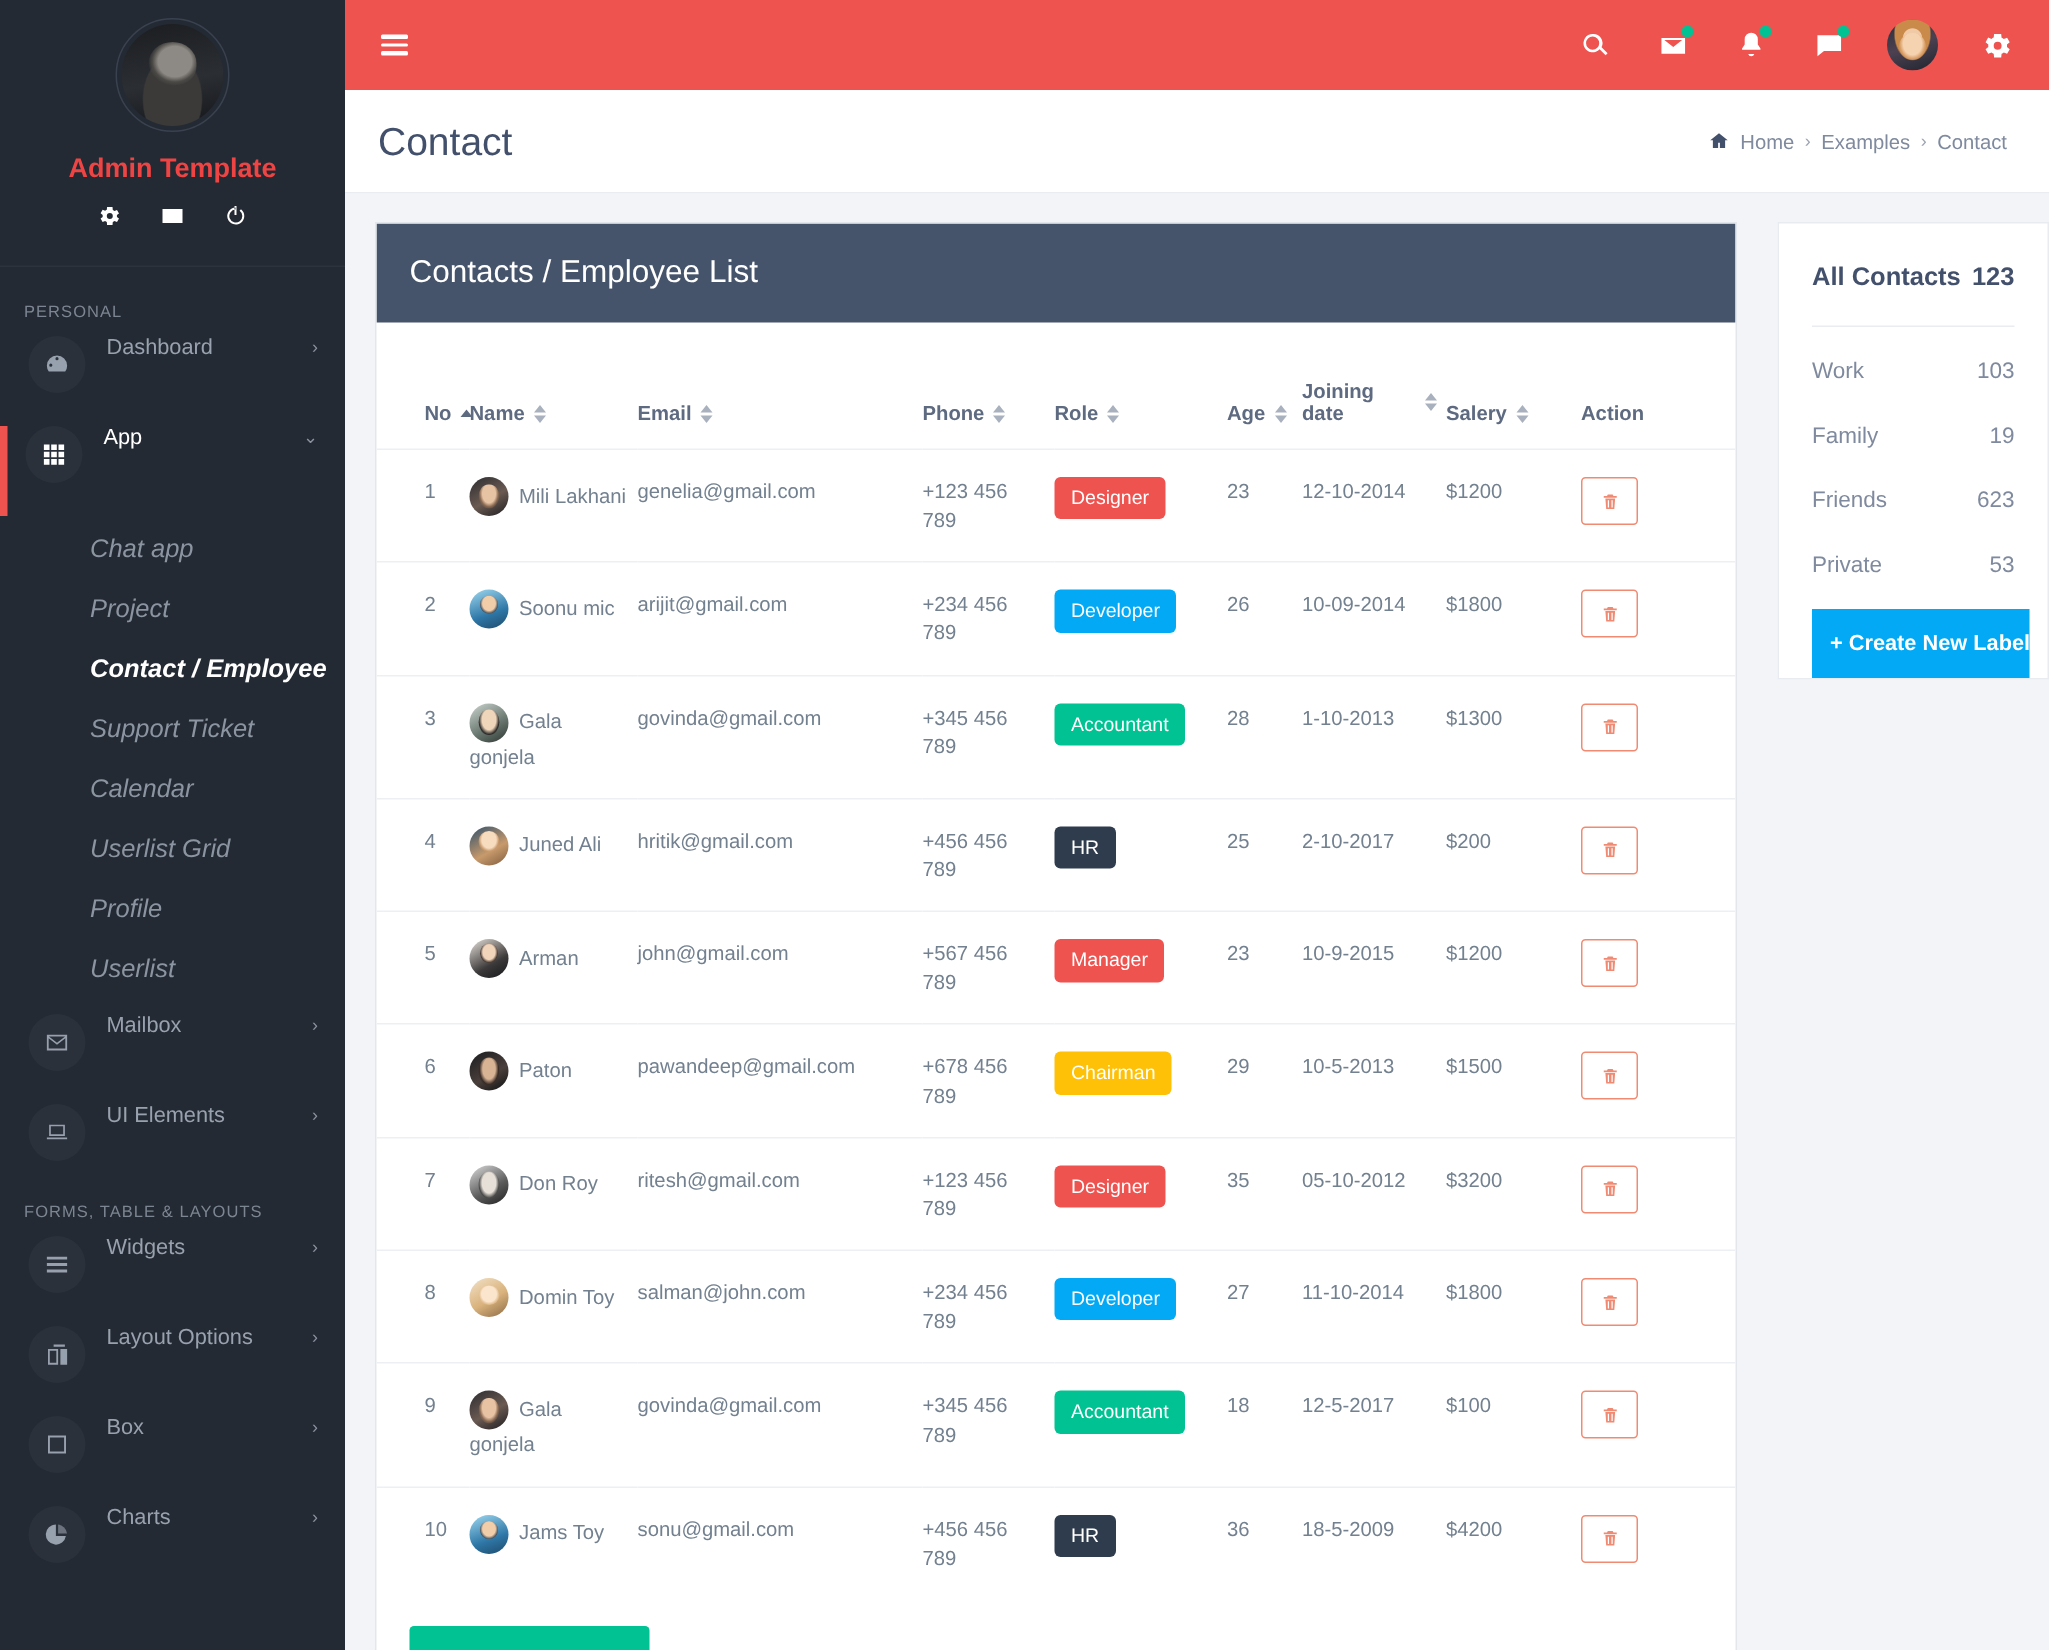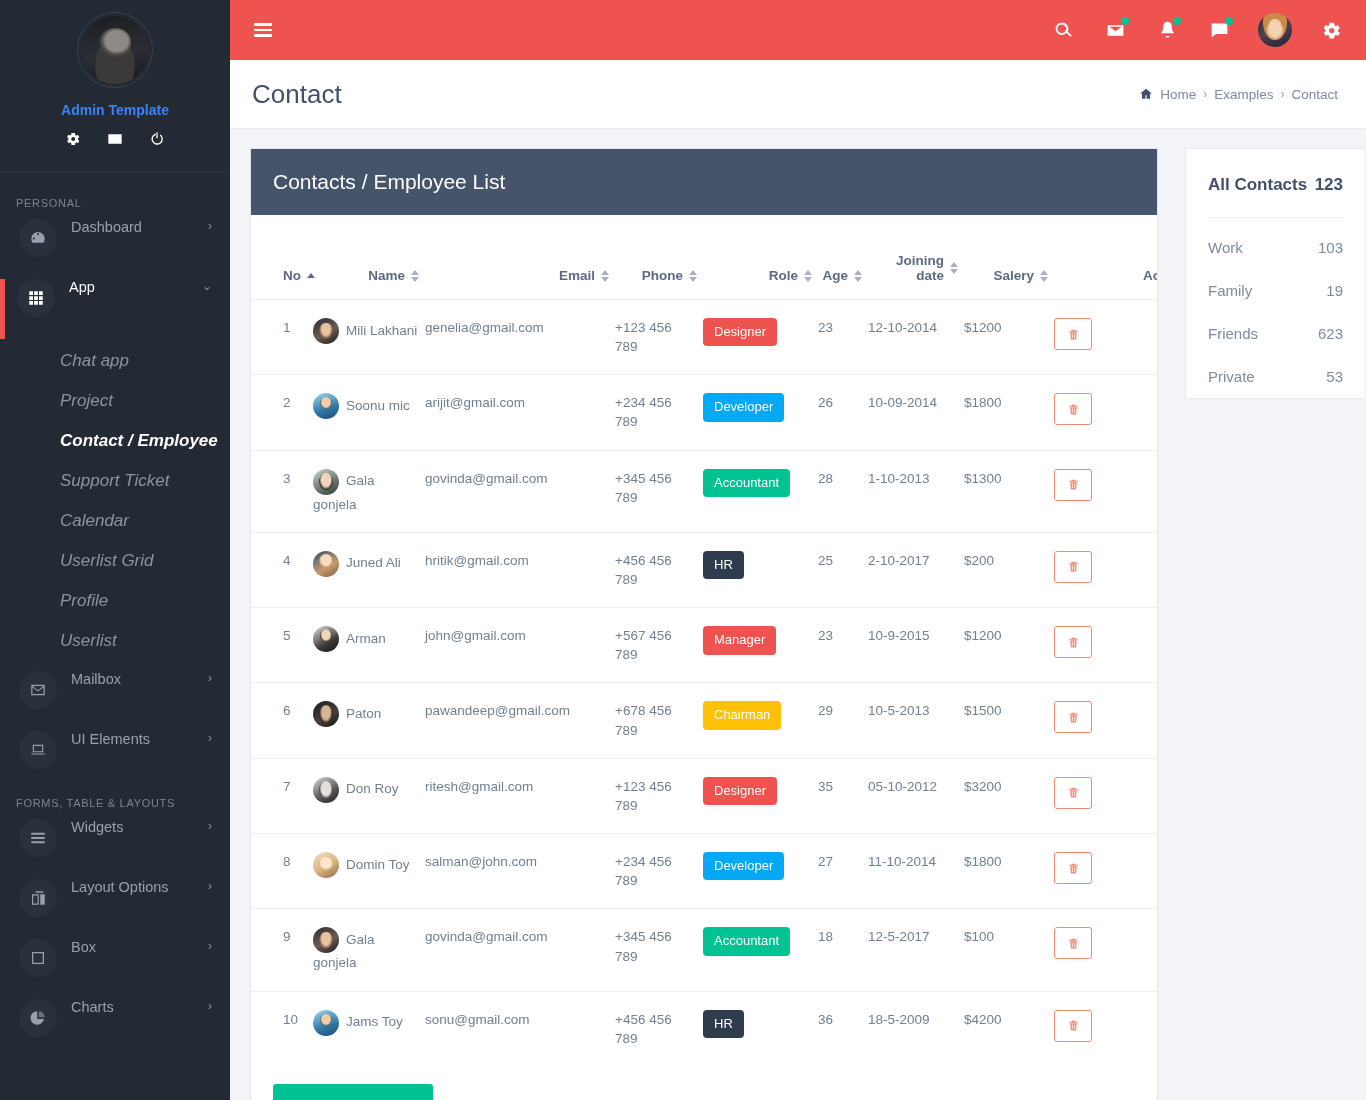--- a/index.html
+++ b/index.html
@@ -43,21 +43,21 @@
       radial-gradient(ellipse at 50% 74%, #3b3a38 0 40%, transparent 42%),
       linear-gradient(170deg, #1b1d20 0%, #2b2e33 55%, #14161a 100%);
       overflow:hidden; position: relative;
   }
   .avatar-img::after {
     content:""; position:absolute; left:26%; top:18%; width:48%; height:42%;
     background: radial-gradient(ellipse at 55% 45%, #8d8984 0 45%, #4c4a47 60%, transparent 72%);
     border-radius: 50% 50% 45% 45%;
   }
   .profile-name {
-    margin-top: 14px; font-size: 14px; font-weight: bold; color: #3b82f6;
+    margin-top: 14px; font-size: 18px; font-weight: bold; color: #ef4444;
   }
   .profile-actions {
     margin-top: 12px; display: flex; gap: 24px; justify-content: center;
     padding-bottom: 24px;
   }
   .profile-actions .pa {
     color: #ffffff; width: 18px; height: 18px; display: inline-flex;
     align-items: center; justify-content: center; cursor: pointer;
   }
   .profile-actions svg { width: 16px; height: 16px; fill: #ffffff; }
@@ -151,21 +151,21 @@
   }
   .card-header {
     background: #46546b; padding: 21px 22px; 
   }
   .card-header h3 { font-size: 21px; color: #ffffff; font-weight: normal; }
 
   .table-wrap { padding: 0 0 0 0; overflow: hidden; }
   table { width: 940px; border-collapse: collapse; table-layout: fixed; }
   thead th {
     font-size: 13.5px; color: #5d6a80; font-weight: bold;
-    text-align: right; padding: 38px 6px 16px 0; vertical-align: bottom;
+    text-align: left; padding: 38px 6px 16px 0; vertical-align: bottom;
     white-space: normal;
   }
   thead th .th-in { display: inline-flex; align-items: center; gap: 6px; }
   .sorter { display: inline-flex; flex-direction: column; line-height: 0; gap: 2px; }
   .sorter i {
     display:block; width:0; height:0; border-left: 4px solid transparent;
     border-right: 4px solid transparent;
   }
   .sorter i.up { border-bottom: 5px solid #a9b1be; }
   .sorter i.dn { border-top: 5px solid #a9b1be; }
@@ -709,18 +709,19 @@
             <span class="cc-val">19</span>
           </div>
           <div class="cc-row">
             <span>Friends</span>
             <span class="cc-val">623</span>
           </div>
           <div class="cc-row">
             <span>Private</span>
             <span class="cc-val">53</span>
           </div>
+          <button class="cc-cta">+ Create New Label</button>
         </div>
       </aside>
 
     </div>
   </div>
 </div>
 
 </body></html>

